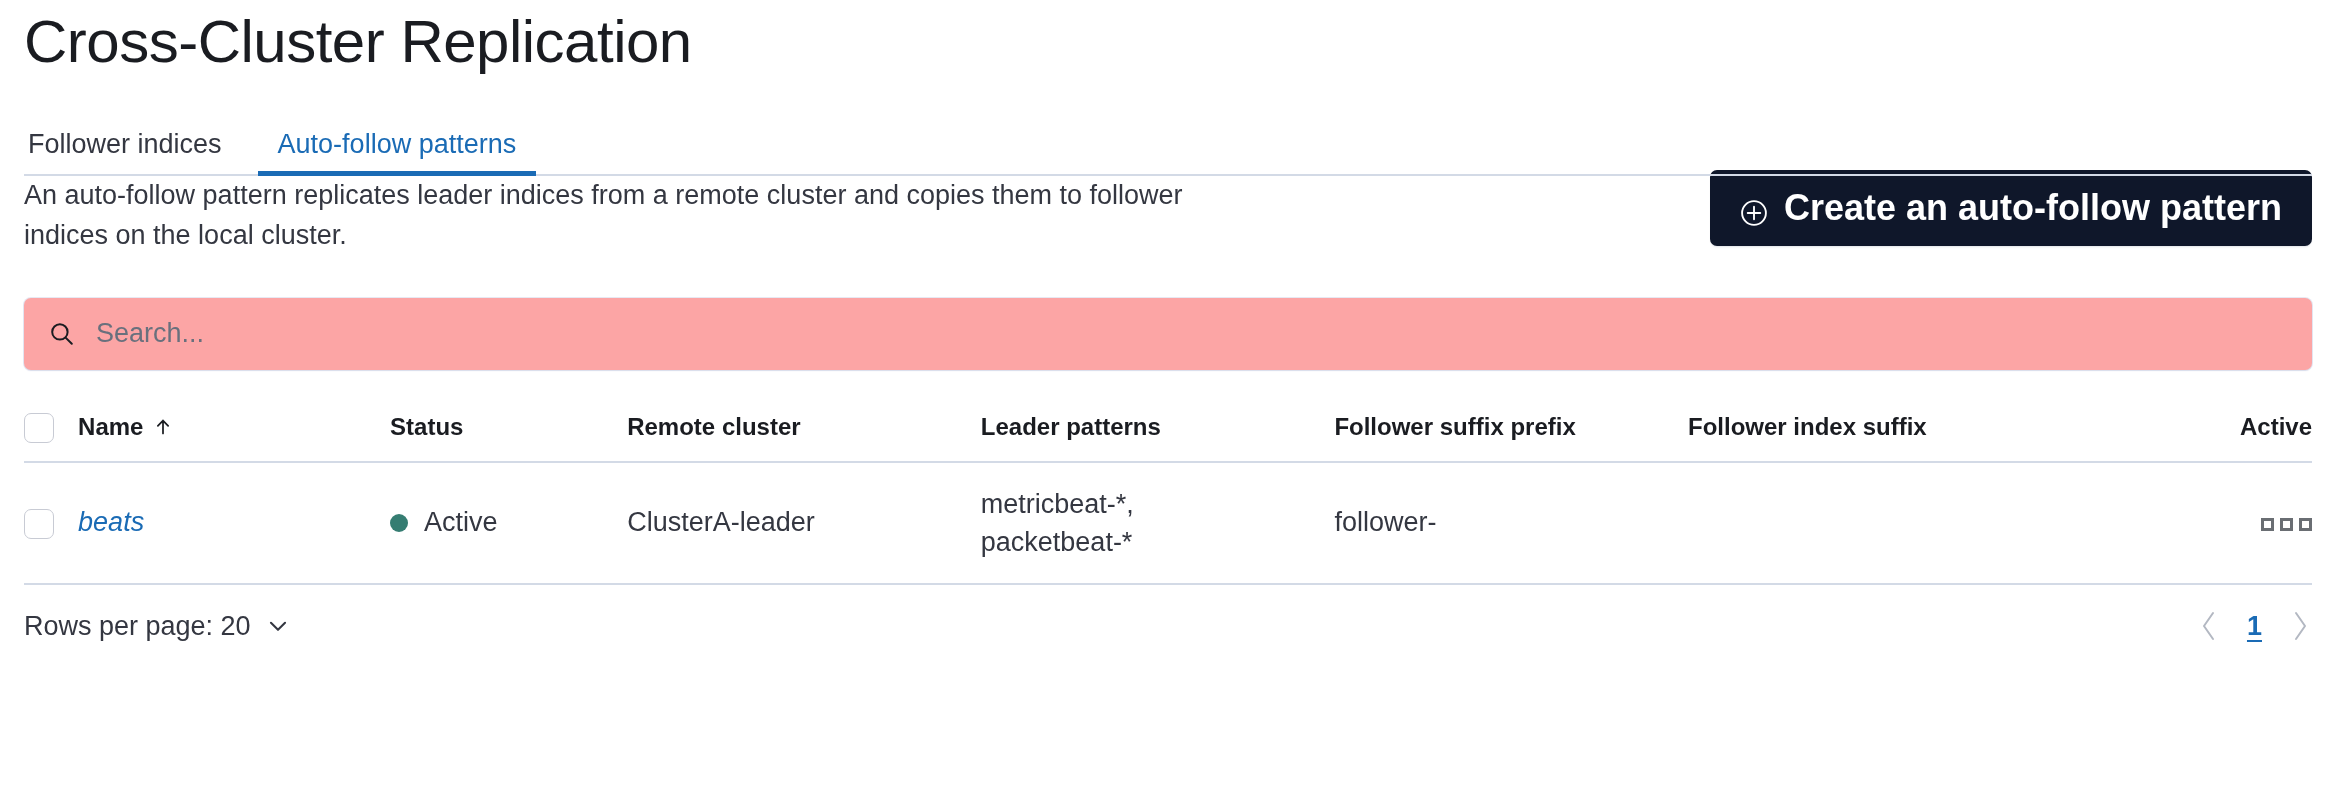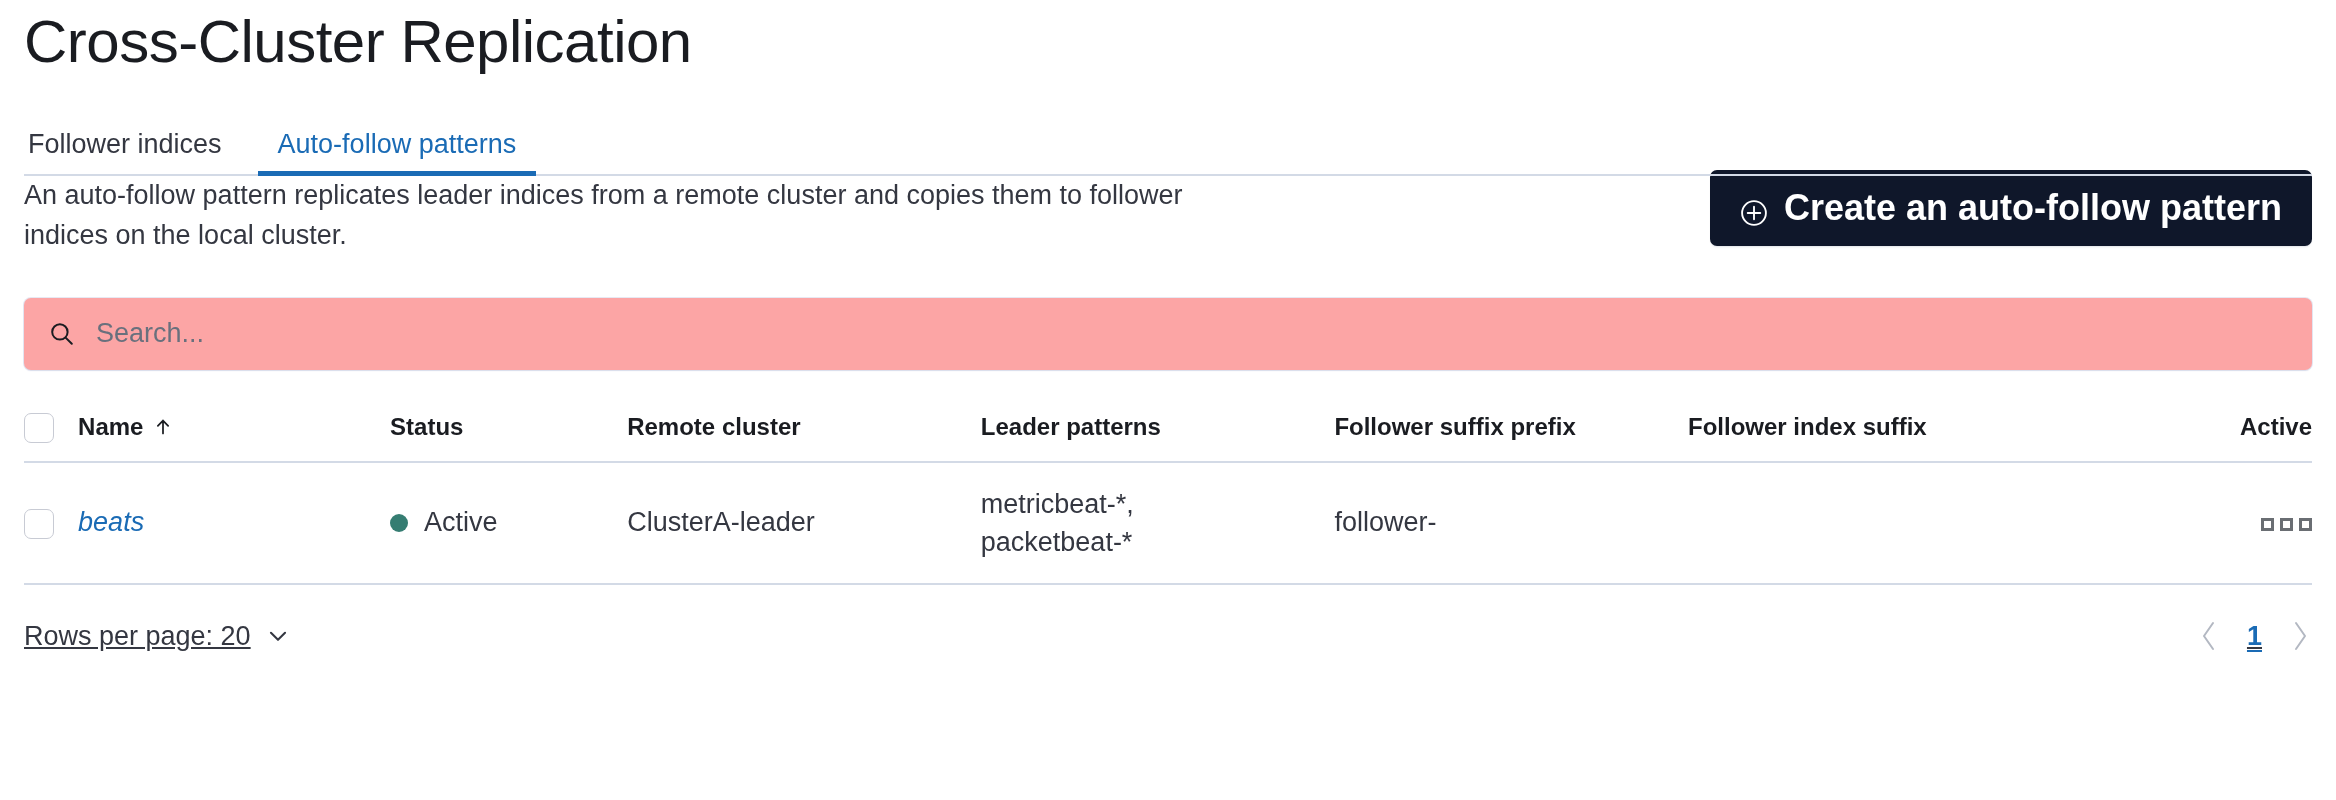--- a/index.html
+++ b/index.html
@@ -196,22 +196,21 @@
     display: inline-flex; gap: 6px; align-items: center;
     background: none; border: none; cursor: pointer; padding: 4px 0;
   }
   .dot-sq { width: 13px; height: 13px; border: 3px solid #6a6e73; background: transparent; display: inline-block; }
 
   
   .footer {
     display: flex;
     align-items: center;
     justify-content: space-between;
-    margin-top: 34px;
-    text-decoration: underline;
+    margin-top: 24px;
   }
   .rows-per-page {
     display: inline-flex;
     align-items: center;
     gap: 14px;
     font-size: 27px;
     color: #343741;
     background: none;
     border: none;
     font-family: "Liberation Sans", sans-serif;

